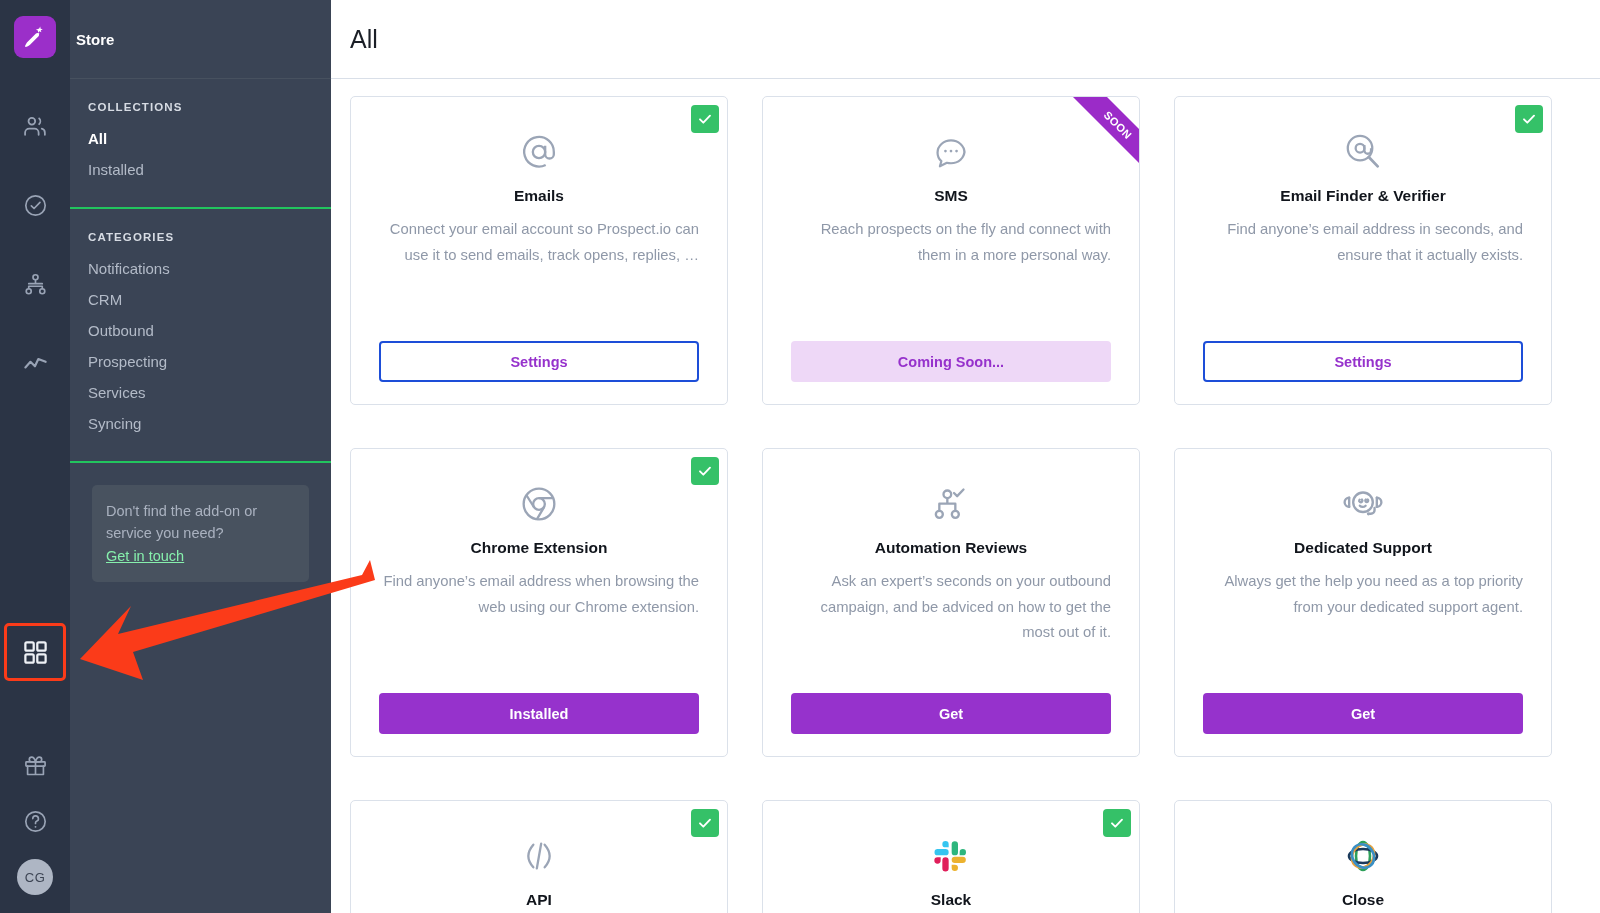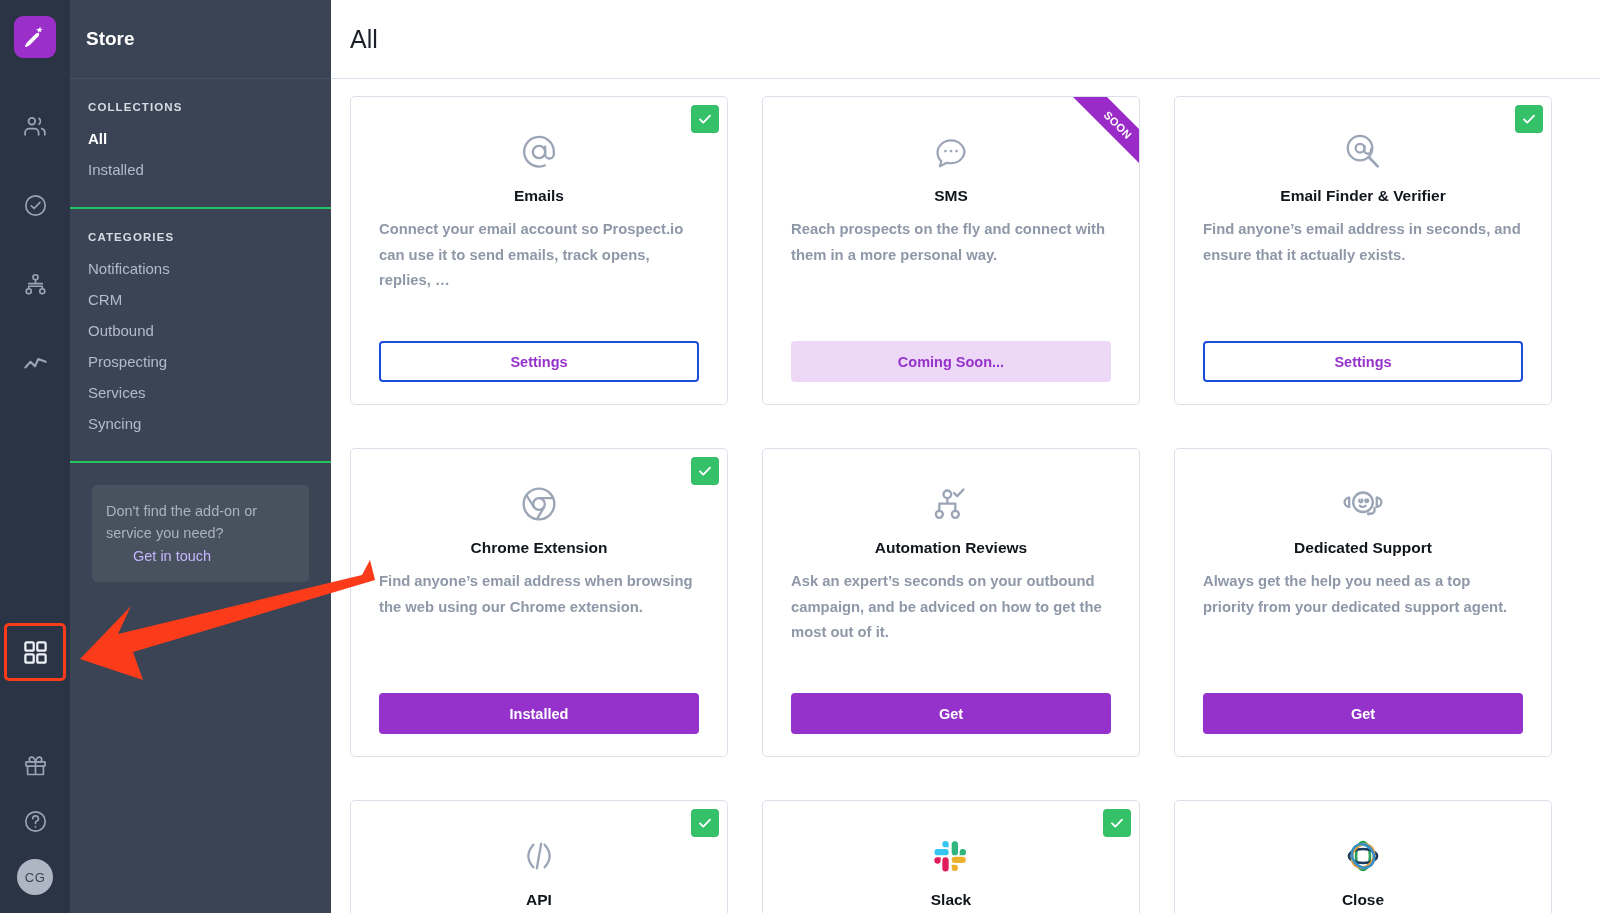--- a/index.html
+++ b/index.html
@@ -47,39 +47,39 @@
   .store-slot { position: absolute; left: 7px; top: 626px; }
 
   
   .sidebar {
     width: 261px; flex: 0 0 261px; height: 913px;
     background: #3a4455; color: #cdd3dd;
     display: flex; flex-direction: column;
   }
   .sidebar-title {
     height: 79px; display: flex; align-items: center;
-    padding-left: 16px; font-size: 19px; font-weight: bold; color: #ffffff;
+    padding-left: 6px; font-size: 15px; font-weight: bold; color: #ffffff;
     border-bottom: 1px solid #47515f;
   }
   .side-section { padding: 22px 0 22px 0; border-bottom: 2px solid #22c55e; }
   .side-section:last-of-type { border-bottom: none; }
   .side-head {
     font-size: 11.5px; font-weight: bold; letter-spacing: 1.1px;
     color: #d7dce4; padding: 0 18px 10px 18px;
   }
   .side-item {
     font-size: 15px; color: #b3bbc8; padding: 7px 18px; cursor: pointer;
   }
   .side-item.active { color: #ffffff; font-weight: bold; }
   .promo {
     margin: 22px 22px 0 22px; background: #48525f; border-radius: 5px;
     padding: 15px 14px; text-align: left; font-size: 14.5px;
     color: #aab2c0; line-height: 1.55;
   }
-  .promo a { color: #c4b5fd; cursor: pointer; margin-left: 27px; }
+  .promo a { color: #86efac; text-decoration: underline; cursor: pointer; }
 
   
   .main { flex: 1 1 auto; height: 913px; background: #ffffff; overflow: hidden; position: relative; }
   .main-header {
     height: 79px; border-bottom: 1px solid #d9dfe8;
     display: flex; align-items: center; padding-left: 19px;
   }
   .main-title { font-size: 25px; color: #1b1f27; }
 
   .grid {
@@ -105,21 +105,21 @@
     position: absolute; display: block; width: 138px;
     padding: 6px 0; background: #9b2bc8; color: #fff;
     font-size: 11px; font-weight: bold; letter-spacing: .5px;
     text-align: center; transform: rotate(45deg);
     left: 2px; top: 16px;
   }
   .card-icon { height: 50px; display: flex; align-items: center; justify-content: center; color: #9ba5b6; margin-bottom: 10px; }
   .card-title { font-size: 15.5px; font-weight: bold; color: #11151c; margin-bottom: 12px; text-align: center; }
   .card-desc {
     font-size: 14.8px; line-height: 1.73; color: #8f98a8;
-    text-align: left; flex: 1 1 auto; font-weight: bold;
+    text-align: right; flex: 1 1 auto;
   }
   .btn {
     width: 100%; height: 41px; border-radius: 4px;
     display: flex; align-items: center; justify-content: center;
     font-size: 14.5px; font-weight: bold; cursor: pointer; margin-top: 6px;
   }
   .btn.outline { border: 2px solid #1d4ed8; color: #9632cc; background: #fff; }
   .btn.solid { background: #9632cc; color: #fff; }
   .btn.muted { background: #eed8f7; color: #9632cc; }
 

